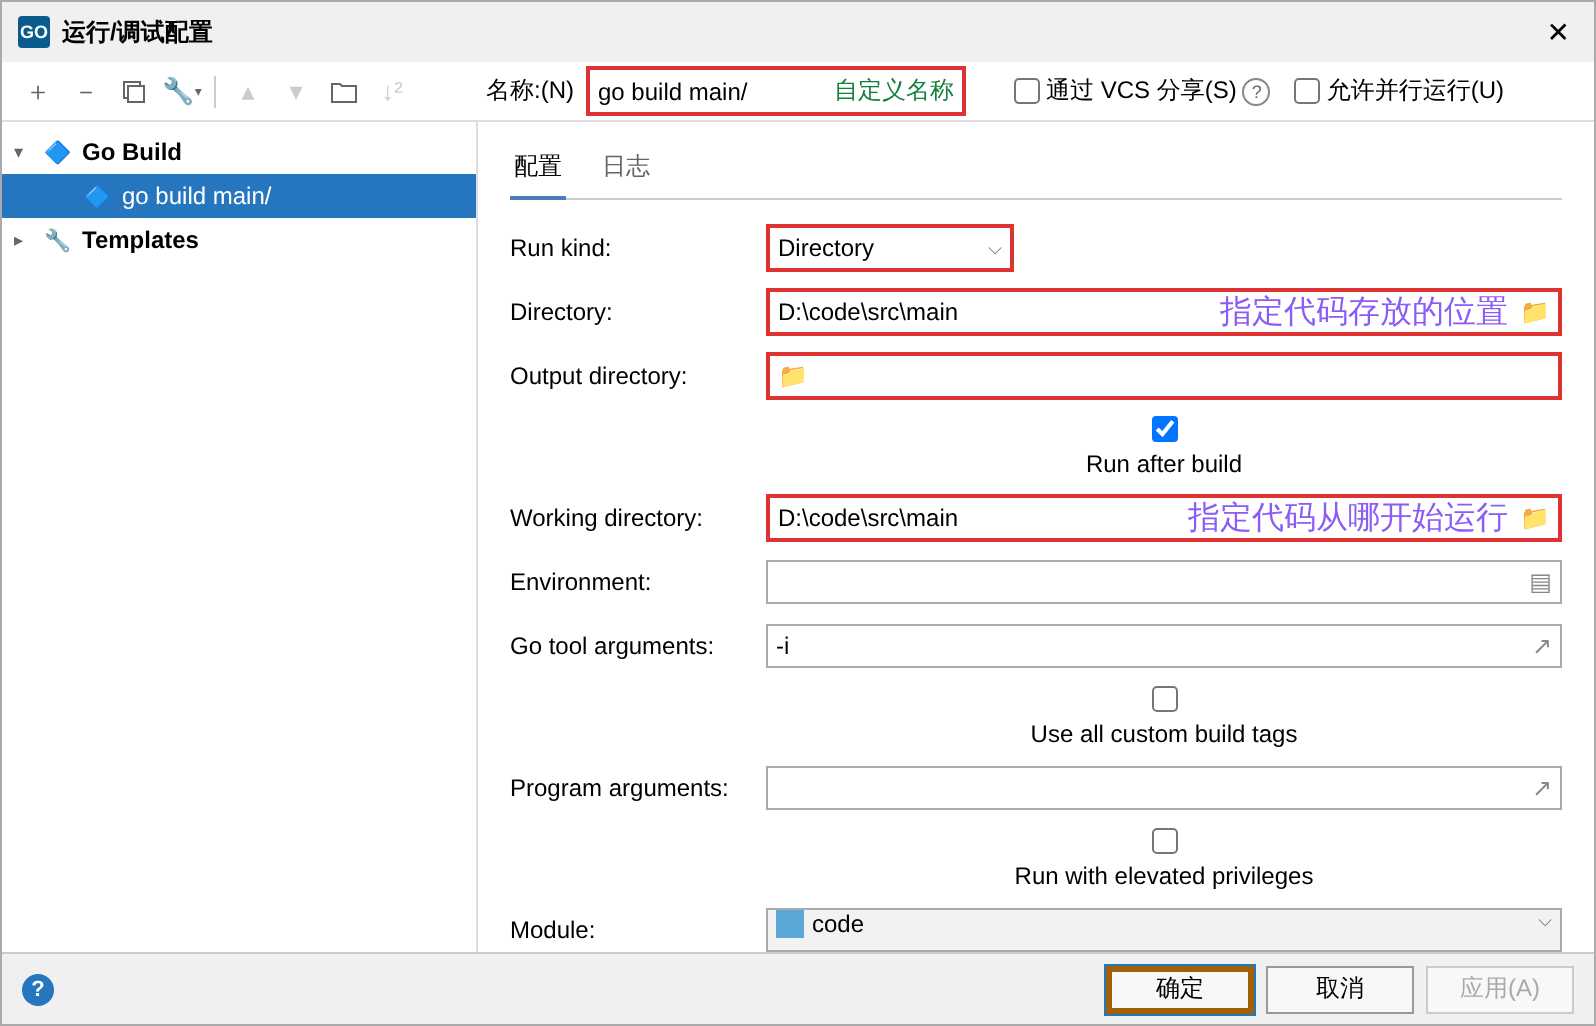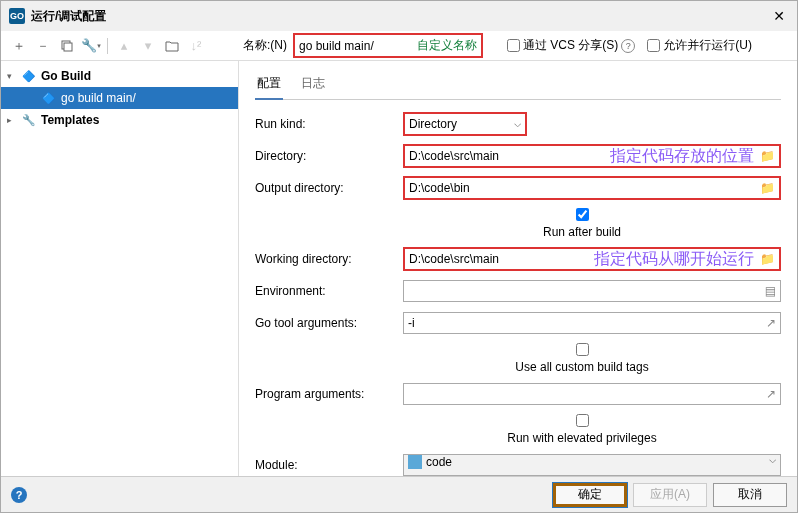--- a/index.html
+++ b/index.html
@@ -30,21 +30,21 @@
 .tree-icon { width: 16px; height: 16px; display: flex; align-items: center; justify-content: center; font-size: 11px; }
 .tree-go { color: #4aa8d8; }
 .tree-item.selected .tree-go { color: #a8d8f0; }
 .tree-wrench { color: #666; }
 .tree-label { font-size: 12px; }
 .tree-item.bold .tree-label { font-weight: bold; }
 .content { flex: 1; padding: 10px 16px 10px 16px; position: relative; }
 .tabs { display: flex; gap: 16px; border-bottom: 1px solid #ccc; margin-bottom: 12px; }
 .tab { padding: 4px 2px 6px; cursor: pointer; color: #666; font-size: 12px; }
 .tab.active { color: #000; border-bottom: 2px solid #4a7cb8; margin-bottom: -1px; }
-.form-row { display: flex; align-items: center; margin-bottom: 8px; min-height: 24px; gap: 20px; }
+.form-row { display: flex; align-items: center; margin-bottom: 8px; min-height: 24px; }
 .form-label { width: 128px; font-size: 12px; }
 .form-control { flex: 1; }
 .red-box { border: 2px solid #d33; padding: 0; }
 .select-ctrl { width: 120px; height: 22px; border: 1px solid #aaa; background: #fff; display: flex; align-items: center; justify-content: space-between; padding: 0 4px; font-size: 12px; cursor: pointer; }
 .select-ctrl .arrow { font-size: 9px; color: #666; }
 .red-box .select-ctrl { border: none; height: 20px; }
 .input-row { height: 22px; border: 1px solid #aaa; background: #fff; display: flex; align-items: center; padding: 0 4px; gap: 6px; position: relative; }
 .red-box .input-row { border: none; height: 20px; }
 .input-text { flex: 1; border: none; outline: none; font-size: 12px; background: transparent; }
 .input-hint { color: #8b5cf6; font-size: 16px; white-space: nowrap; }
@@ -153,21 +153,20 @@
           <span class="input-hint">指定代码存放的位置</span>
           <span class="input-icon">📁</span>
         </div>
       </div>
     </div>
 
     <div class="form-row">
       <div class="form-label">Output directory:</div>
       <div class="form-control red-box">
         <div class="input-row">
-          <input class="input-text" value="D:\code\bin" style="">
           <span class="input-icon">📁</span>
         </div>
       </div>
     </div>
 
     <div class="chk-row">
       <input type="checkbox" checked="" style="">
       <span>Run after build</span>
     </div>
 
@@ -232,15 +231,15 @@
       <span class="arrow">▸</span>
       <span>启动前(B): 激活工具窗口</span>
     </div>
   </div>
 </div>
 
 <div class="footer">
   <div class="help">?</div>
   <div class="spacer"></div>
   <button class="btn primary">确定</button>
+  <button class="btn">取消</button>
   <button class="btn disabled">应用(A)</button>
-  <button class="btn">取消</button>
 </div>
 
 </body></html>

